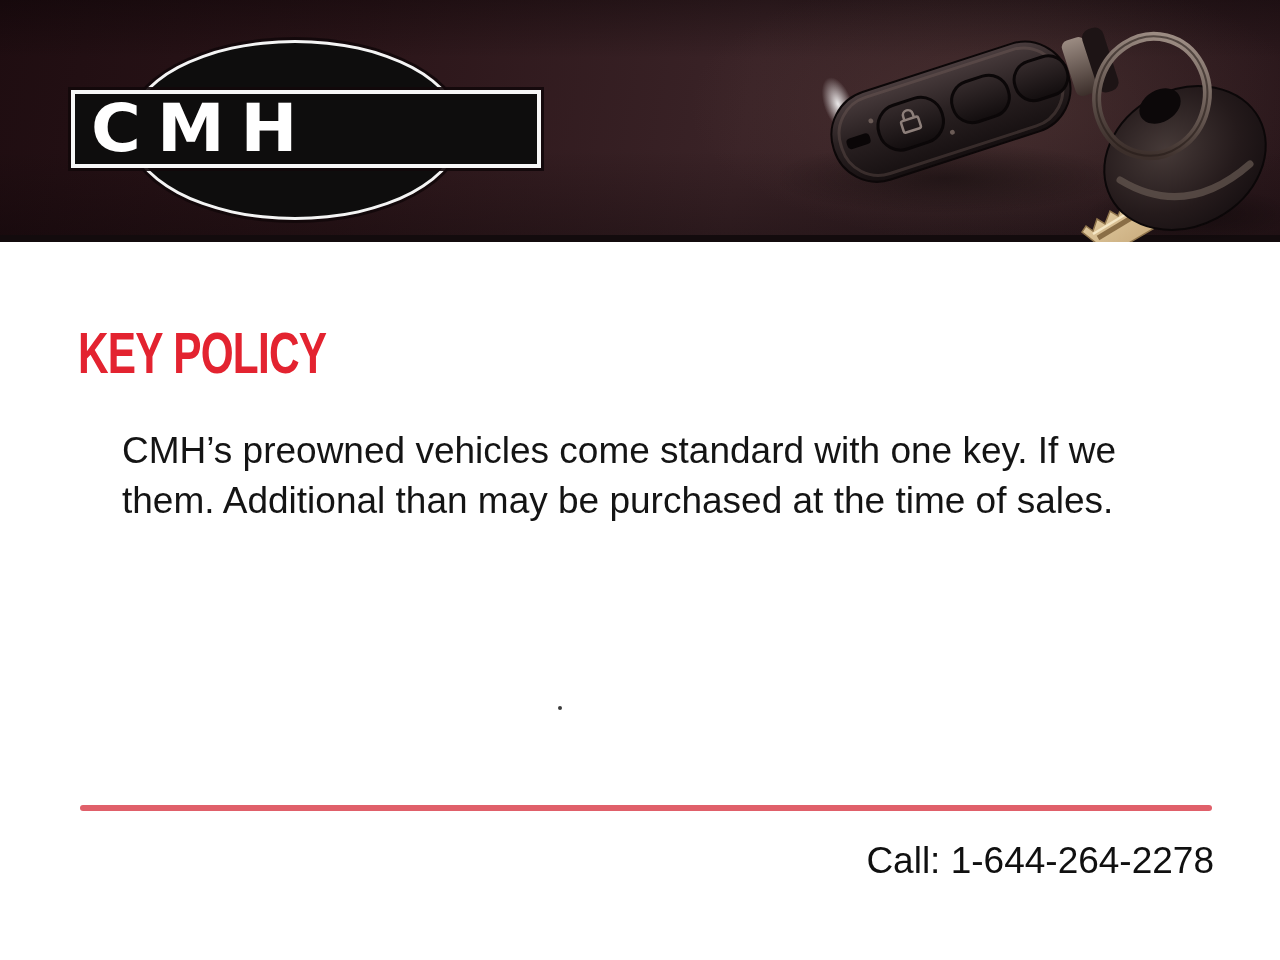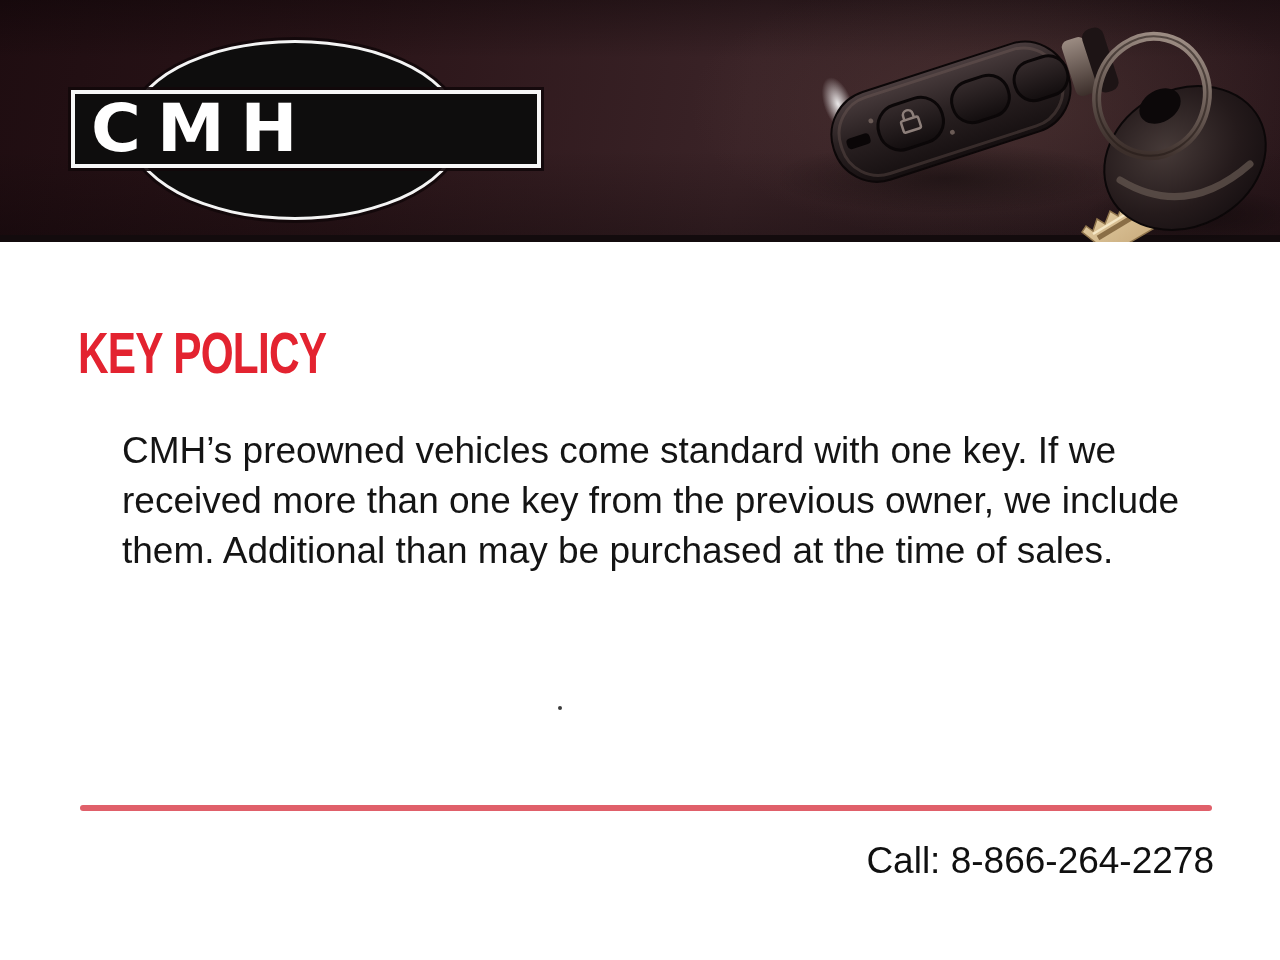--- a/index.html
+++ b/index.html
@@ -149,23 +149,22 @@
 
       <path d="M340,180 Q406,220 470,164" stroke="#63554f" stroke-width="7" fill="none" opacity="0.75" stroke-linecap="round"></path>
     </svg>
   </header>
 
   <main>
     <h1 class="heading">KEY POLICY</h1>
 
     <div class="body-text">
       <div class="line">CMH’s preowned vehicles come standard with one key. If we</div>
-      <div class="line">received more than one key from the previous owner, we include</div>
       <div class="line">them. Additional than may be purchased at the time of sales.</div>
     </div>
 
     <span class="speck"></span>
 
     <hr class="divider">
 
-    <div class="phone">Call: 8-866-264-2278</div>
+    <div class="phone">Call: 1-644-264-2278</div>
   </main>
 </div>
 
 </body></html>

